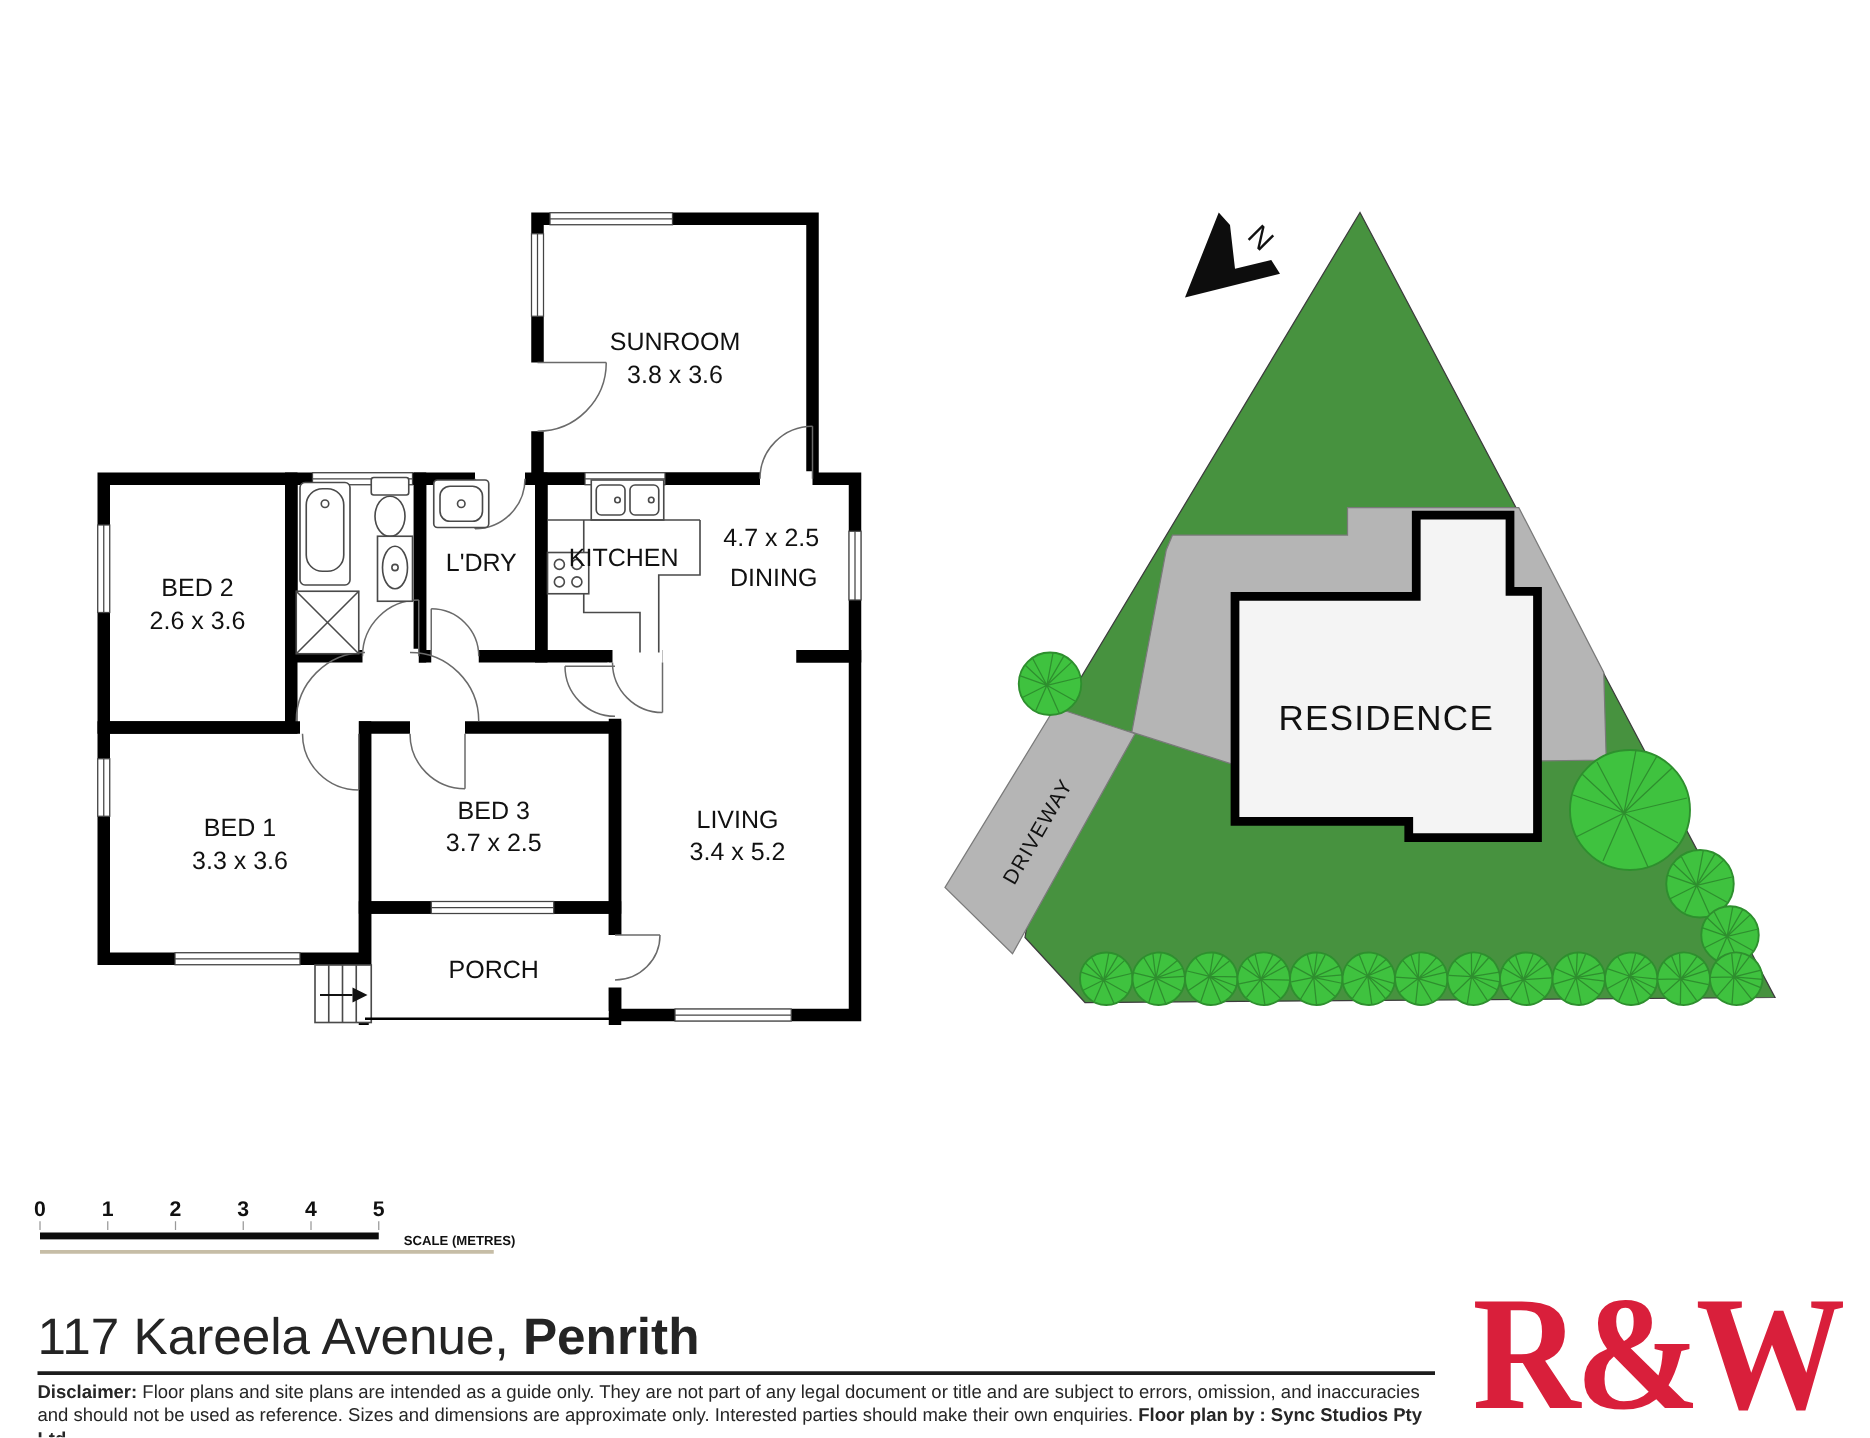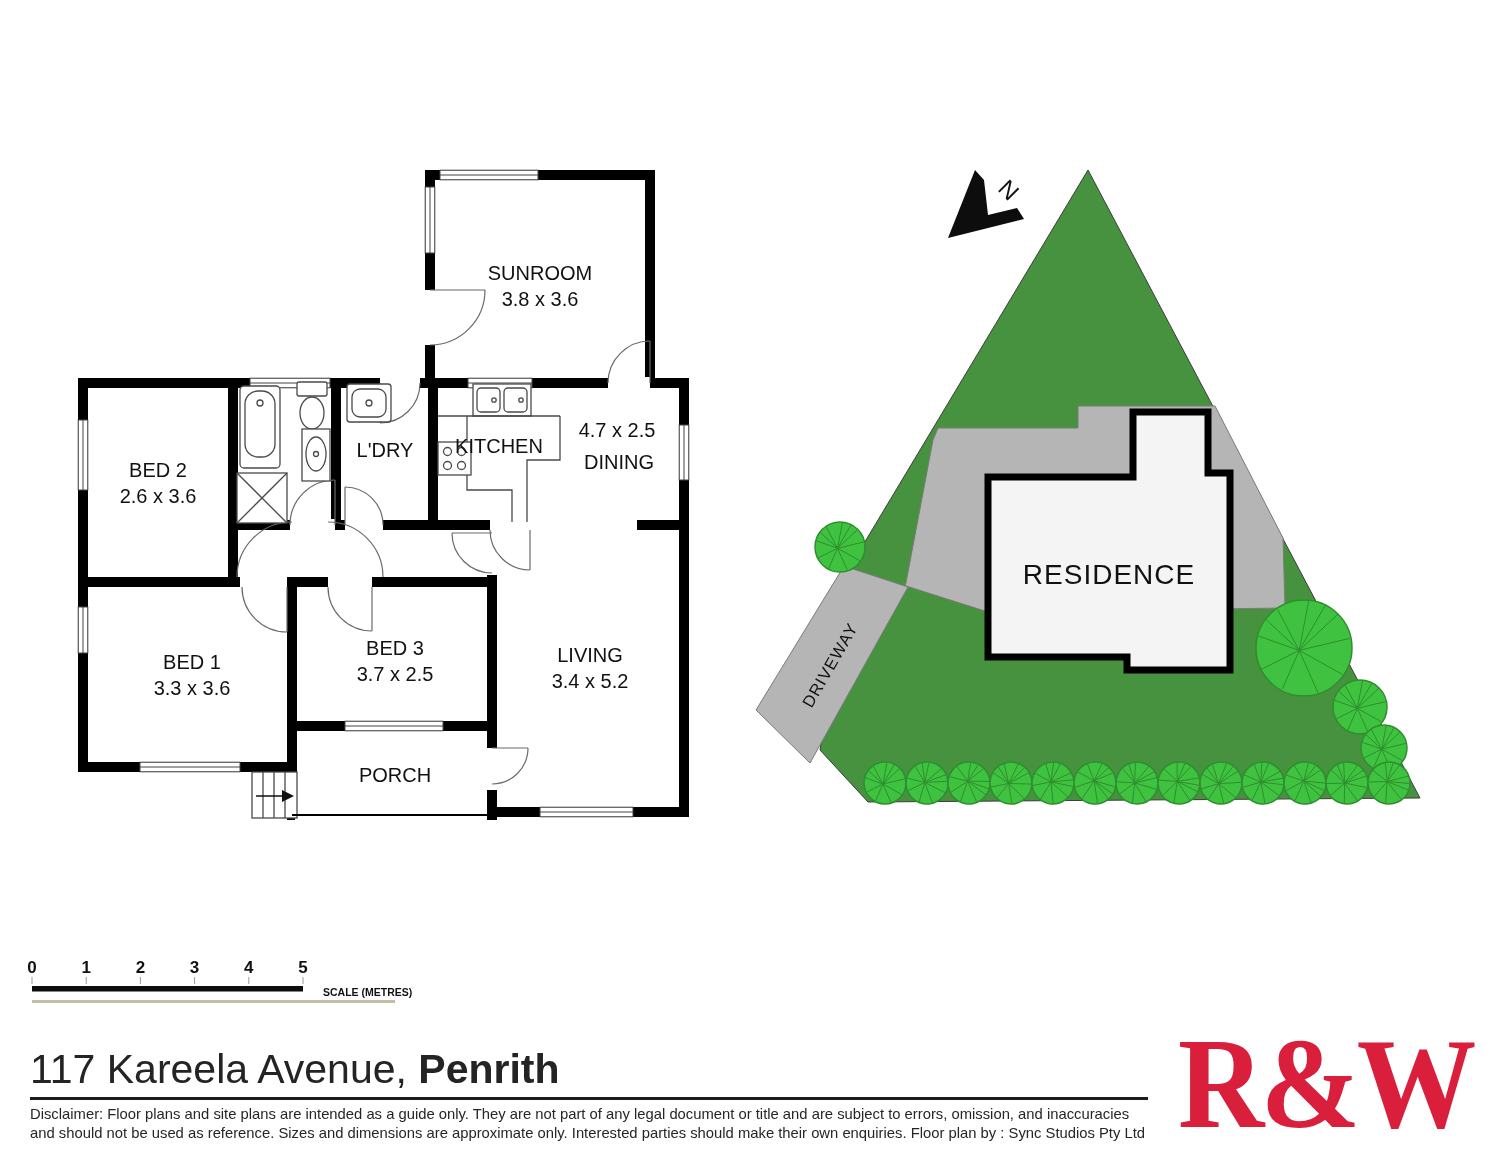--- a/index.html
+++ b/index.html
@@ -11,21 +11,21 @@
   .fix{fill:#fff;stroke:#4a4a4a;stroke-width:1.3;}
   .fixline{fill:none;stroke:#4a4a4a;stroke-width:1.3;}
   .arc{fill:none;stroke:#6a6a6a;stroke-width:1.2;}
   .winrect{fill:#fff;stroke:#444;stroke-width:1;}
   .winline{stroke:#444;stroke-width:1;}
   .white{fill:#fff;stroke:none;}
   .addr{position:absolute;left:30px;top:1046px;font-size:41px;letter-spacing:0;color:#242424;white-space:nowrap;text-align:center;}
   .addr b{font-weight:700;}
   .divider{position:absolute;left:30px;top:1097px;width:1118px;height:3px;background:#1c1c1c;}
   .disc{position:absolute;left:30px;top:1105px;width:1122px;font-size:14.8px;line-height:1.28;color:#262626;}
-  .disc b{font-weight:400;}
+  .disc b{font-weight:700;}
   .logo{position:absolute;left:1178px;top:1018px;width:300px;font-family:"Liberation Serif",serif;
         font-weight:700;font-size:130px;line-height:1;letter-spacing:-4px;transform:scaleX(.92);transform-origin:left top;}
 </style>
 </head>
 <body>
 
 <div class="page">
 
   <svg style="position:absolute;left:70px;top:160px" width="640" height="670" viewBox="0 0 640 670">
 

